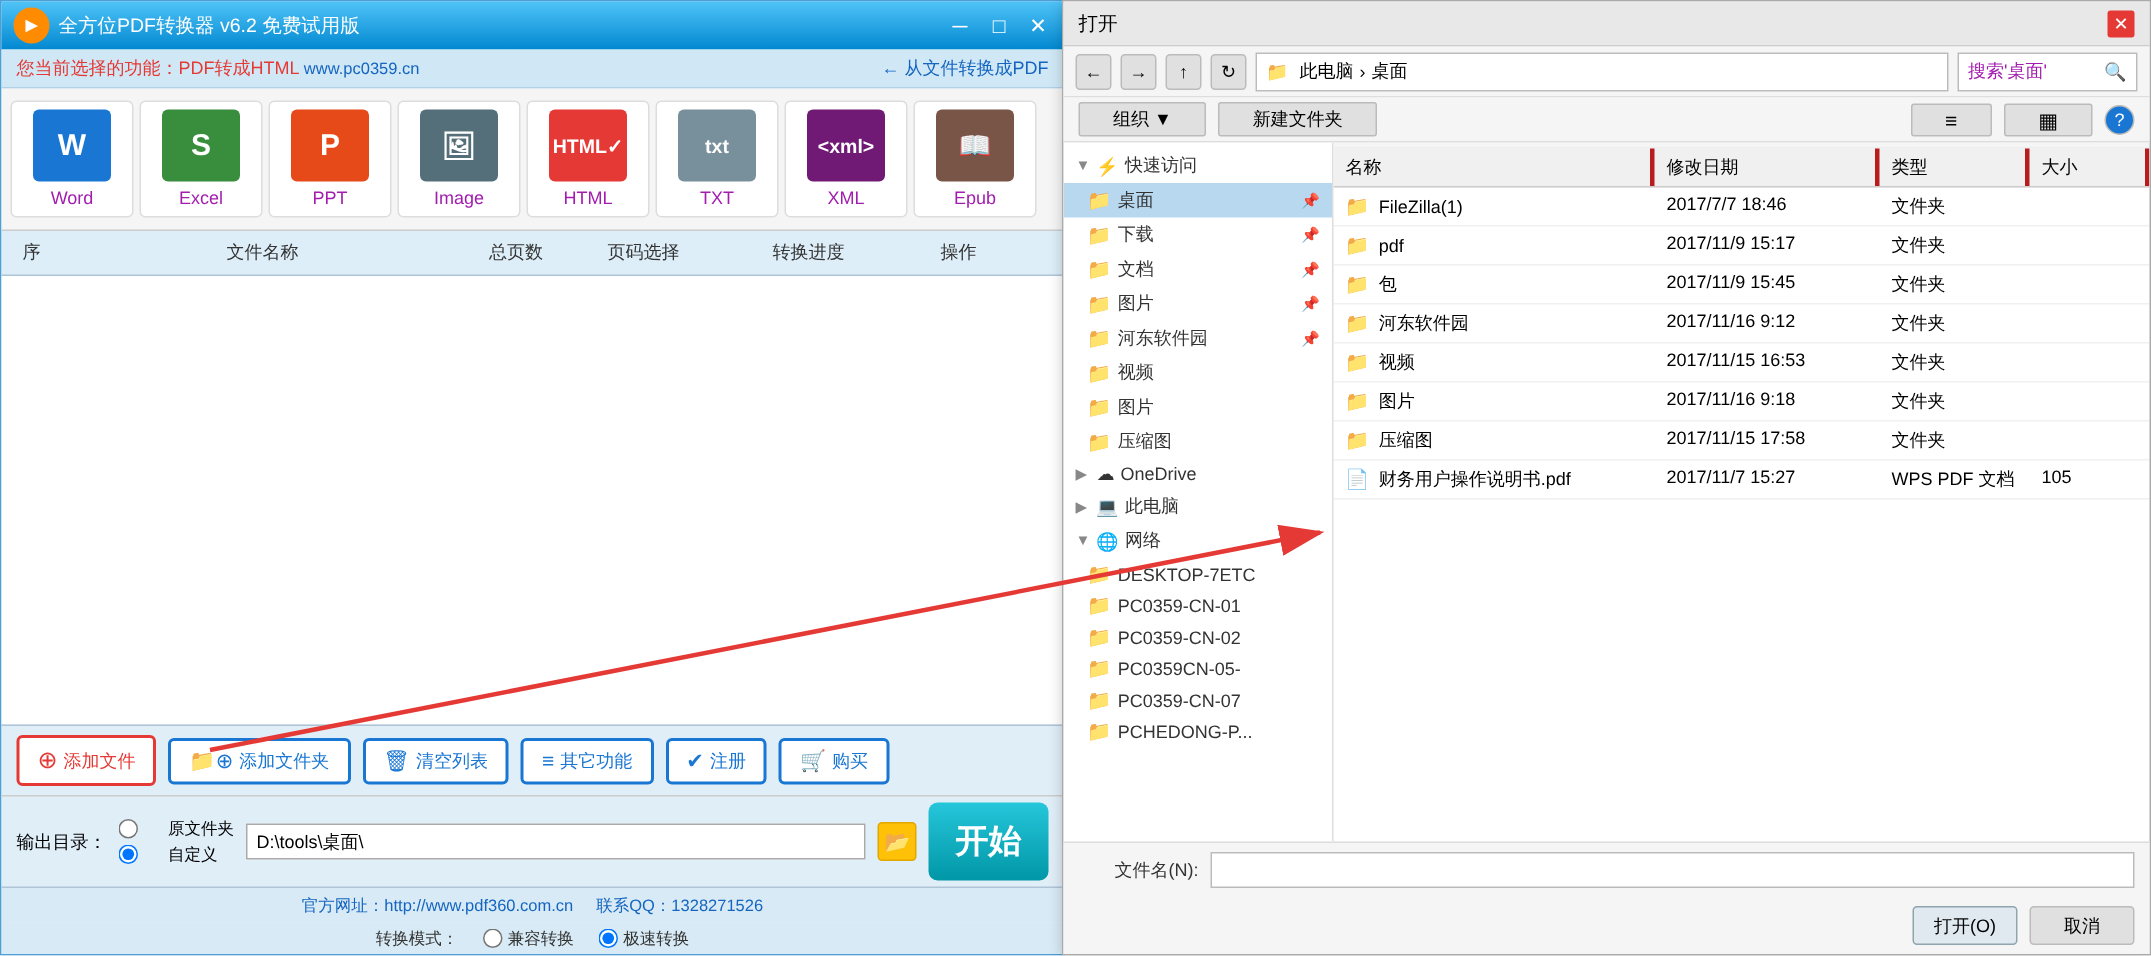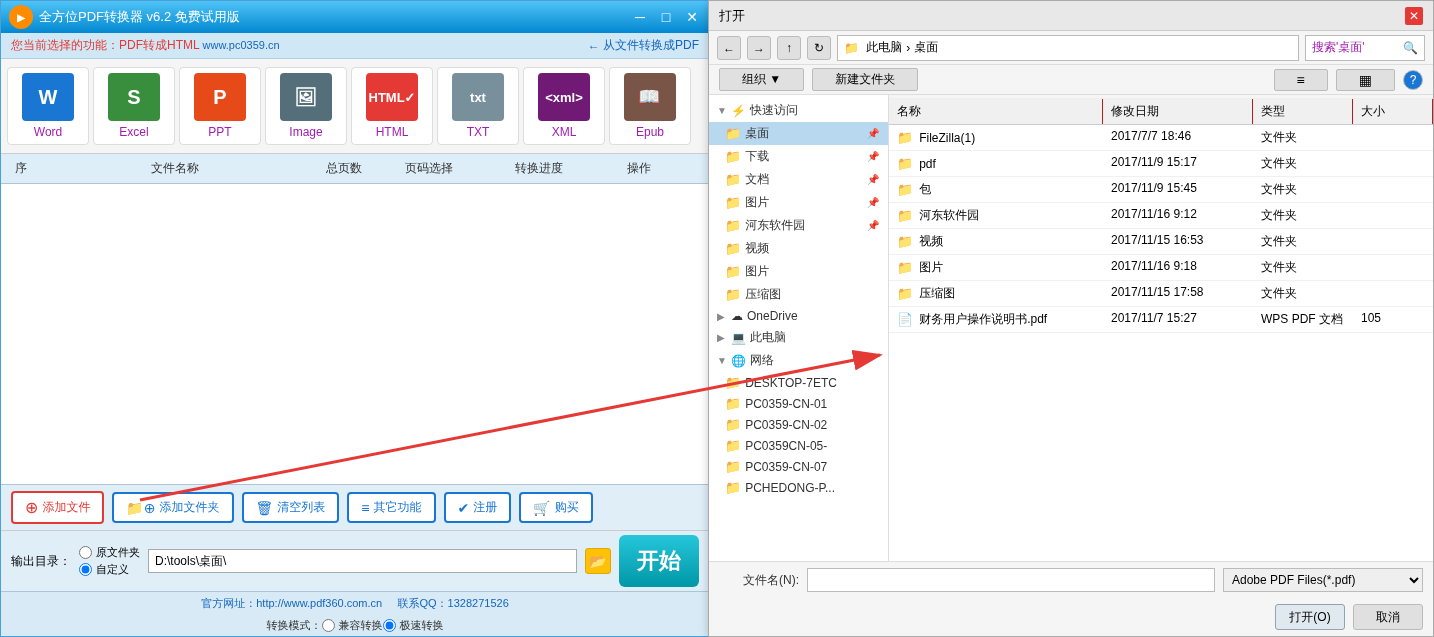--- a/index.html
+++ b/index.html
@@ -134,21 +134,21 @@
 
     #output-dir {
       display: flex;
       align-items: center;
       gap: 8px;
       padding: 4px 10px;
       background: #e0eef8;
       border-top: 1px solid #ccc;
     }
     .radio-group { display: flex; flex-direction: column; gap: 2px; }
-    .radio-row { display: flex; align-items: center; gap: 4px; font-size: 11px; }
+    .radio-row { display: flex; align-items: center; gap: 20px; font-size: 11px; }
     #output-path {
       flex: 1;
       border: 1px solid #aaa;
       padding: 3px 6px;
       background: white;
       font-size: 12px;
     }
     .folder-icon-btn {
       width: 26px; height: 26px;
       background: #ffc107;
@@ -172,21 +172,21 @@
       color: #1565c0;
       text-align: center;
       border-top: 1px solid #b0c4d8;
     }
     #convert-mode {
       background: #d8eaf5;
       padding: 3px 22px;
       font-size: 11px;
       color: #333;
       text-align: center;
-      display: flex; align-items: center; justify-content: center; 
+      display: flex; align-items: center; justify-content: center; gap: 16px;
     }
 
     
     #right-panel {
       position: absolute;
       left: 708px; top: 0;
       width: 726px; height: 637px;
       background: white;
       border: 1px solid #aaa;
       display: flex;
@@ -311,21 +311,21 @@
     }
     #files-header {
       display: grid;
       grid-template-columns: 1fr 150px 100px 80px;
       background: #f0f0f0;
       border-bottom: 1px solid #ccc;
       font-size: 12px;
     }
     #files-header div {
       padding: 4px 8px;
-      border-right: 1px solid #b91c1c;
+      border-right: 3px solid #b91c1c;
       cursor: pointer;
     }
 
     .file-row {
       display: grid;
       grid-template-columns: 1fr 150px 100px 80px;
       border-bottom: 1px solid #f0f0f0;
       font-size: 12px;
       cursor: pointer;
     }
@@ -759,23 +759,20 @@
             <div>105</div>
           </div>
         </div>
     </div>
   </div>
 
   <div id="dialog-bottom">
     <div id="filename-row">
       <span class="dialog-label">文件名(N):</span>
       <input type="text" class="dialog-input" style="">
-      <select class="dialog-select">
-        <option>Adobe PDF Files(*.pdf)</option>
-      </select>
     </div>
     <div id="dialog-action-btns">
       <button class="dialog-action-btn primary">打开(O)</button>
       <button class="dialog-action-btn">取消</button>
     </div>
   </div>
 </div>
 
 <svg id="arrow-overlay" xmlns="http://www.w3.org/2000/svg">
   <defs>

